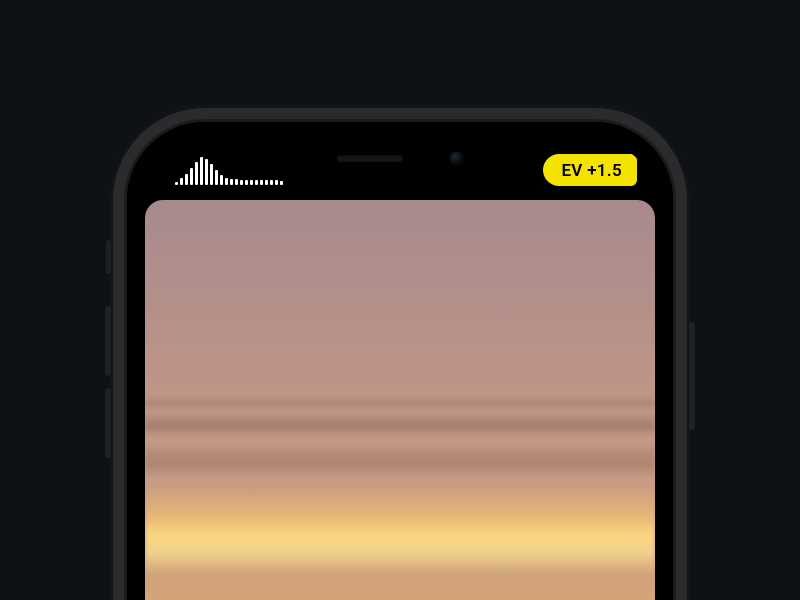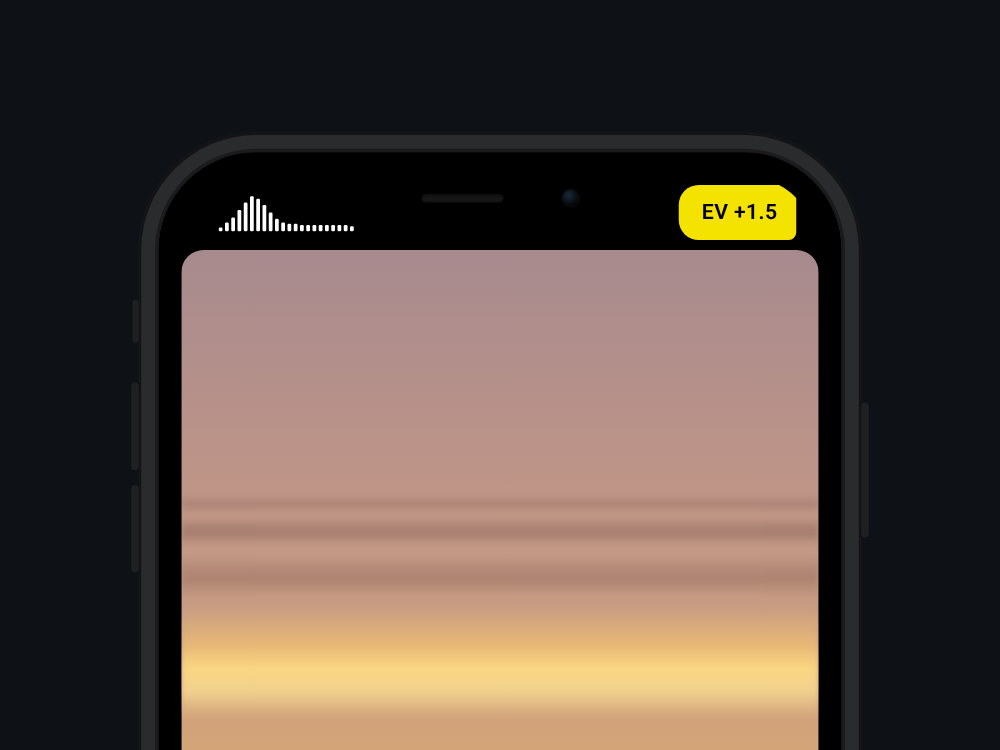--- a/index.html
+++ b/index.html
@@ -104,21 +104,21 @@
     background: #fff;
     border-radius: 1px;
   }
 
   .ev-pill {
     background: #f4e200;
     color: #000;
     font-weight: 600;
     font-size: 17px;
     letter-spacing: 0.3px;
-    height: 44px;
+    height: 32px;
     padding: 0 15px 0 18px;
     display: flex;
     align-items: center;
     border-top-left-radius: 16px;
     border-bottom-left-radius: 16px;
     border-top-right-radius: 6px;
     border-bottom-right-radius: 6px;
   }
 
   

